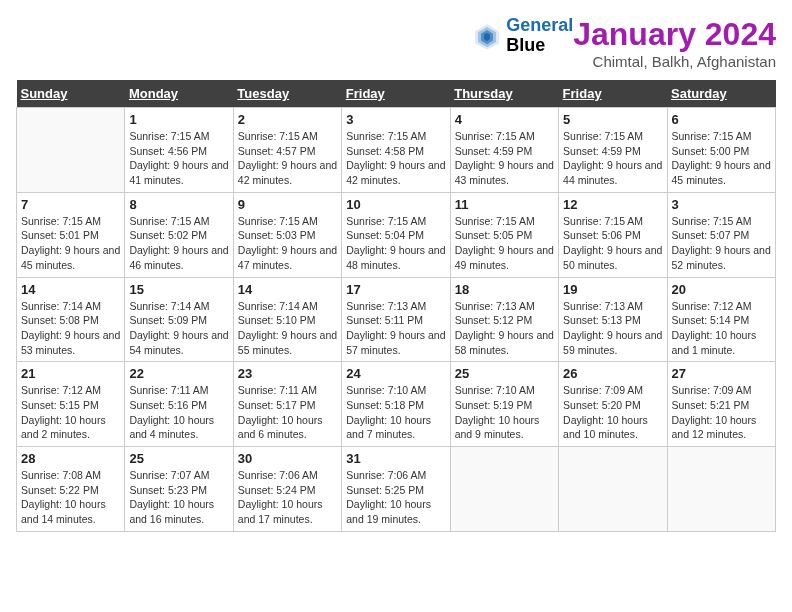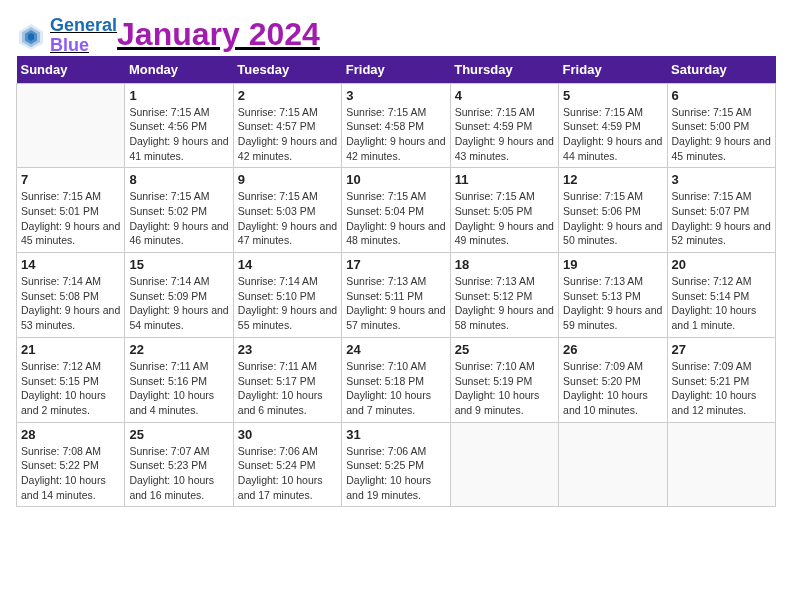--- a/index.html
+++ b/index.html
@@ -5,23 +5,23 @@
     * { box-sizing: border-box; margin: 0; padding: 0; }
     body {
       font-family: Arial, sans-serif;
       background: #fff;
       width: 792px;
       min-height: 612px;
       padding: 16px;
     }
     .header {
       display: flex;
-      justify-content: flex-start;
+      justify-content: flex-end;
       align-items: flex-start;
-      text-decoration: underline;
+      margin-bottom: 10px;
     }
     .logo {
       display: flex;
       align-items: center;
       gap: 4px;
     }
     .logo-text {
       font-size: 18px;
       font-weight: bold;
       color: #333;
@@ -45,26 +45,27 @@
     .location-title {
       font-size: 15px;
       color: #555;
     }
     table {
       width: 100%;
       border-collapse: collapse;
       font-size: 11px;
     }
     thead tr th {
-      background-color: #4c1d95;
+      background-color: #404040;
       color: #fff;
       padding: 6px 4px;
       text-align: left;
       font-size: 13px;
       font-weight: bold;
+      text-decoration: underline;
     }
     tbody tr td {
       border: 1px solid #ccc;
       vertical-align: top;
       padding: 4px;
       height: 80px;
       width: calc(100% / 7);
     }
     tbody tr td.empty {
       background: #f9f9f9;
@@ -88,25 +89,26 @@
 <div class="header">
   <div class="logo">
     <svg class="logo-icon" viewBox="0 0 40 40" xmlns="http://www.w3.org/2000/svg">
       <polygon points="20,4 36,14 36,30 20,38 4,30 4,14" fill="#1a6bb5" opacity="0.15"></polygon>
       <polygon points="20,8 32,15 32,28 20,35 8,28 8,15" fill="#1a6bb5" opacity="0.3"></polygon>
       <polygon points="20,12 28,17 28,26 20,31 12,26 12,17" fill="#1a6bb5" opacity="0.6"></polygon>
       <polygon points="20,16 24,18 24,24 20,27 16,24 16,18" fill="#1a6bb5"></polygon>
     </svg>
     <div class="logo-text">
       <div><span>General</span></div>
-      <div style="color:#8b5cf6;">Blue</div>
+      <div style="color:#000000;">Blue</div>
     </div>
   </div>
   <div class="title-block">
     <div class="month-title">January 2024</div>
+    <div class="location-title">Chimtal, Balkh, Afghanistan</div>
   </div>
 </div>
 
 <table>
   <thead>
     <tr>
     <th>Sunday</th>
         <th>Monday</th>
         <th>Tuesday</th>
         <th>Friday</th>

